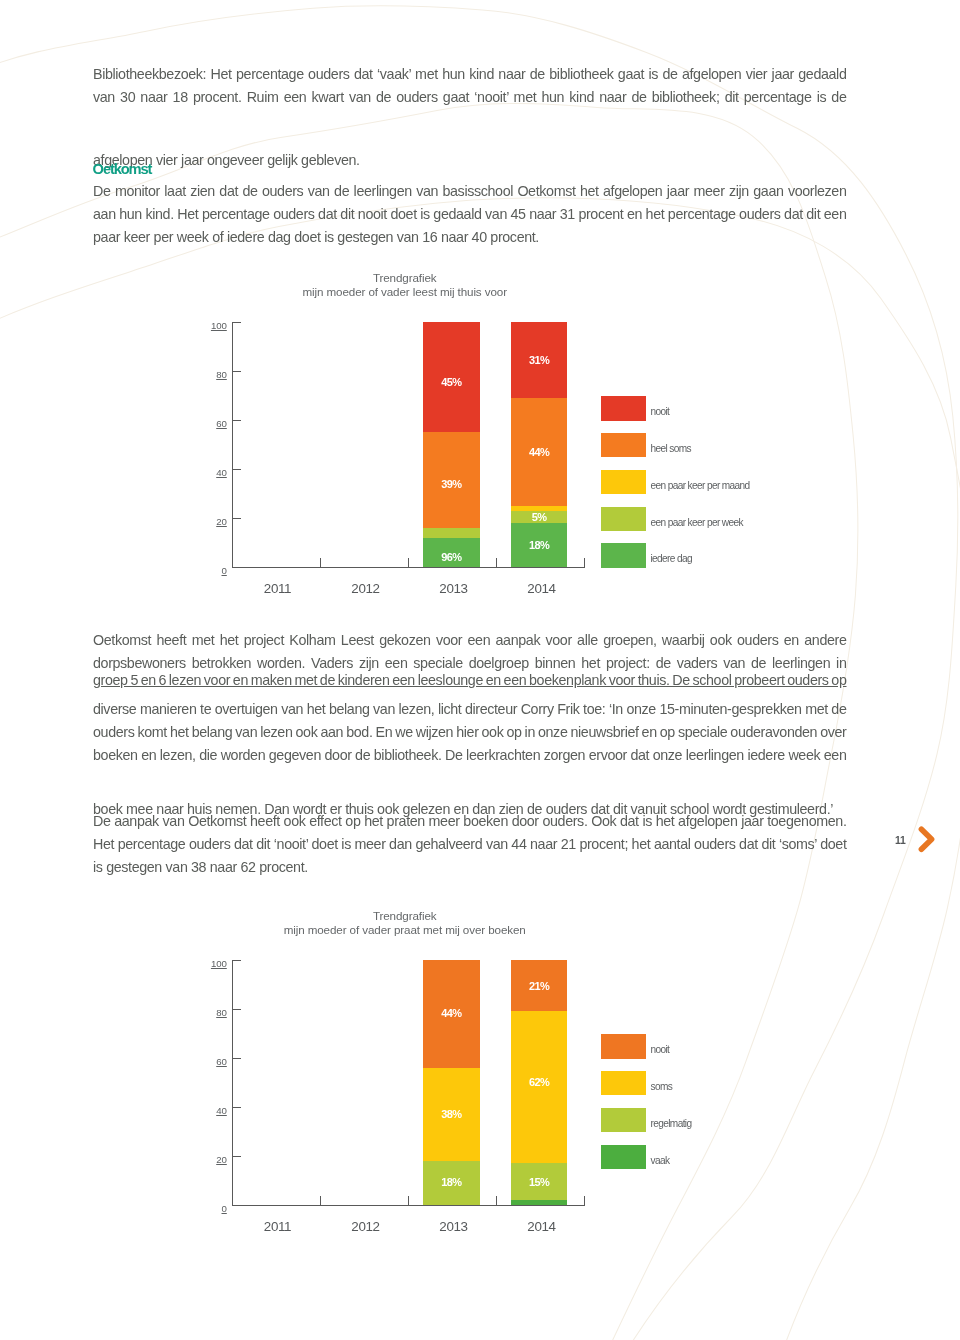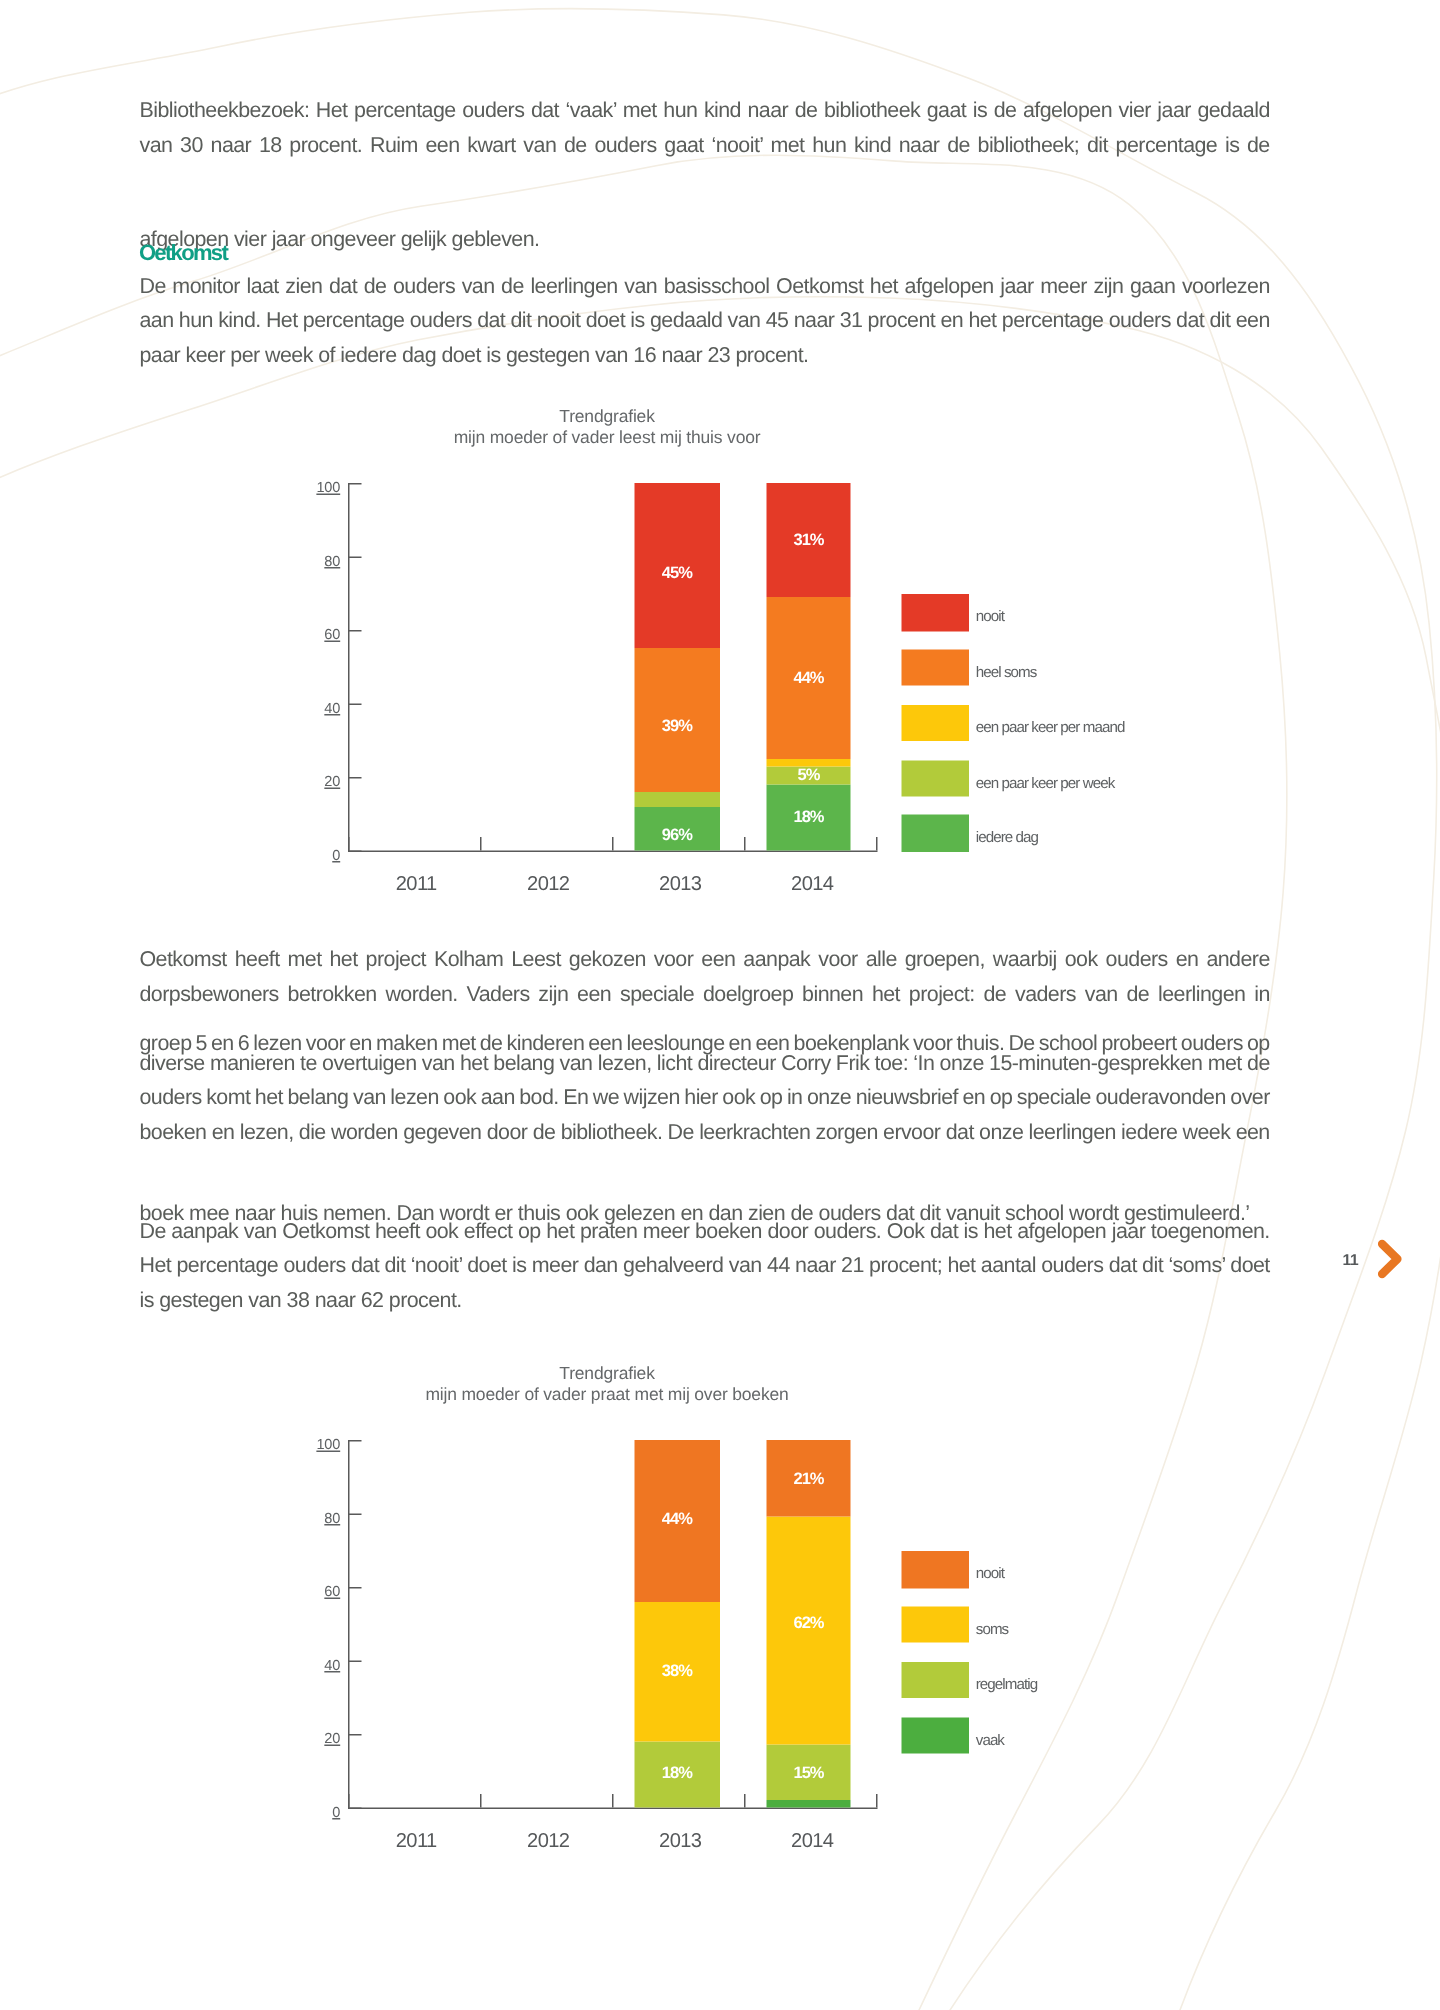--- a/index.html
+++ b/index.html
@@ -49,26 +49,26 @@
 <div class="page">
 <div class="para" style="left:93.0px;top:66.5px;width:753.5px;">
   <div class="pl" style="top:0.00px;">Bibliotheekbezoek: Het percentage ouders dat ‘vaak’ met hun kind naar de bibliotheek gaat is de afgelopen vier jaar gedaald</div>
   <div class="pl" style="top:23.30px;">van 30 naar 18 procent. Ruim een kwart van de ouders gaat ‘nooit’ met hun kind naar de bibliotheek; dit percentage is de</div>
   <div class="pl pl-last" style="top:49px;margin-top:37px;">afgelopen vier jaar ongeveer gelijk gebleven.</div>
 </div>
 <h2 class="sec" style="left:92.6px;top:162.3px;">Oetkomst</h2>
 <div class="para" style="left:93.0px;top:183.5px;width:753.5px;">
   <div class="pl" style="top:0.00px;">De monitor laat zien dat de ouders van de leerlingen van basisschool Oetkomst het afgelopen jaar meer zijn gaan voorlezen</div>
   <div class="pl" style="top:23.30px;word-spacing:-0.472px;">aan hun kind. Het percentage ouders dat dit nooit doet is gedaald van 45 naar 31 procent en het percentage ouders dat dit een</div>
-  <div class="pl pl-last" style="top:46.60px;">paar keer per week of iedere dag doet is gestegen van 16 naar 23 procent.</div>
+  <div class="pl pl-last" style="top:46.60px;">paar keer per week of iedere dag doet is gestegen van 16 naar 40 procent.</div>
 </div>
 <div class="para" style="left:93.0px;top:633.2px;width:753.5px;">
   <div class="pl" style="top:0.00px;">Oetkomst heeft met het project Kolham Leest gekozen voor een aanpak voor alle groepen, waarbij ook ouders en andere</div>
   <div class="pl" style="top:23.00px;">dorpsbewoners betrokken worden. Vaders zijn een speciale doelgroep binnen het project: de vaders van de leerlingen in</div>
-  <div class="pl" style="top:56px;word-spacing:-1.285px;">groep 5 en 6 lezen voor en maken met de kinderen een leeslounge en een boekenplank voor thuis. De school probeert ouders op</div>
+  <div class="pl" style="top:40px;word-spacing:-1.285px;text-decoration:underline;">groep 5 en 6 lezen voor en maken met de kinderen een leeslounge en een boekenplank voor thuis. De school probeert ouders op</div>
   <div class="pl" style="top:69.00px;word-spacing:-0.573px;">diverse manieren te overtuigen van het belang van lezen, licht directeur Corry Frik toe: ‘In onze 15-minuten-gesprekken met de</div>
   <div class="pl" style="top:92.00px;word-spacing:-0.995px;">ouders komt het belang van lezen ook aan bod. En we wijzen hier ook op in onze nieuwsbrief en op speciale ouderavonden over</div>
   <div class="pl" style="top:115.00px;word-spacing:-0.575px;">boeken en lezen, die worden gegeven door de bibliotheek. De leerkrachten zorgen ervoor dat onze leerlingen iedere week een</div>
   <div class="pl pl-last" style="top:138.00px;margin-top:31px;">boek mee naar huis nemen. Dan wordt er thuis ook gelezen en dan zien de ouders dat dit vanuit school wordt gestimuleerd.’</div>
 </div>
 <div class="para" style="left:93.0px;top:813.6px;width:753.5px;">
   <div class="pl" style="top:0.00px;word-spacing:-0.104px;">De aanpak van Oetkomst heeft ook effect op het praten meer boeken door ouders. Ook dat is het afgelopen jaar toegenomen.</div>
   <div class="pl" style="top:23.25px;word-spacing:-0.443px;">Het percentage ouders dat dit ‘nooit’ doet is meer dan gehalveerd van 44 naar 21 procent; het aantal ouders dat dit ‘soms’ doet</div>
   <div class="pl pl-last" style="top:46.50px;">is gestegen van 38 naar 62 procent.</div>
 </div>

